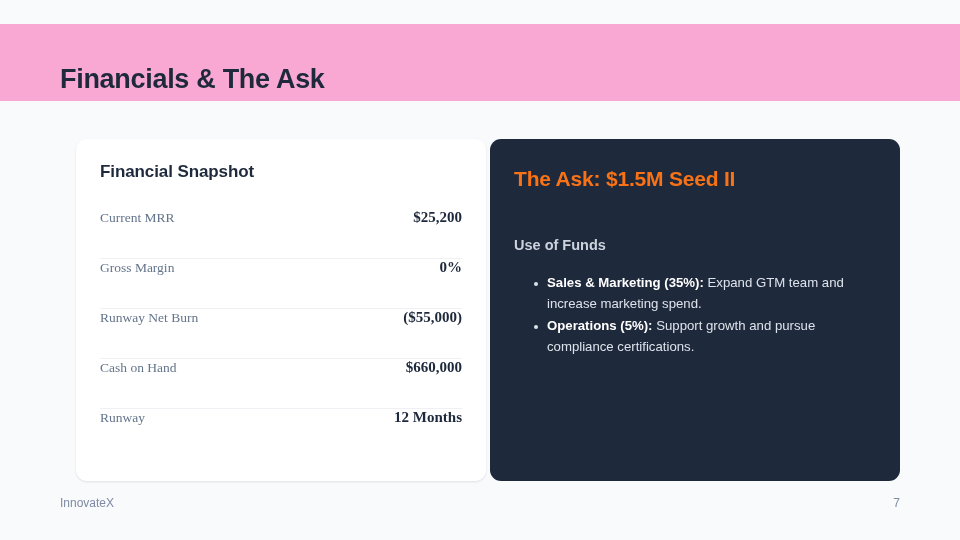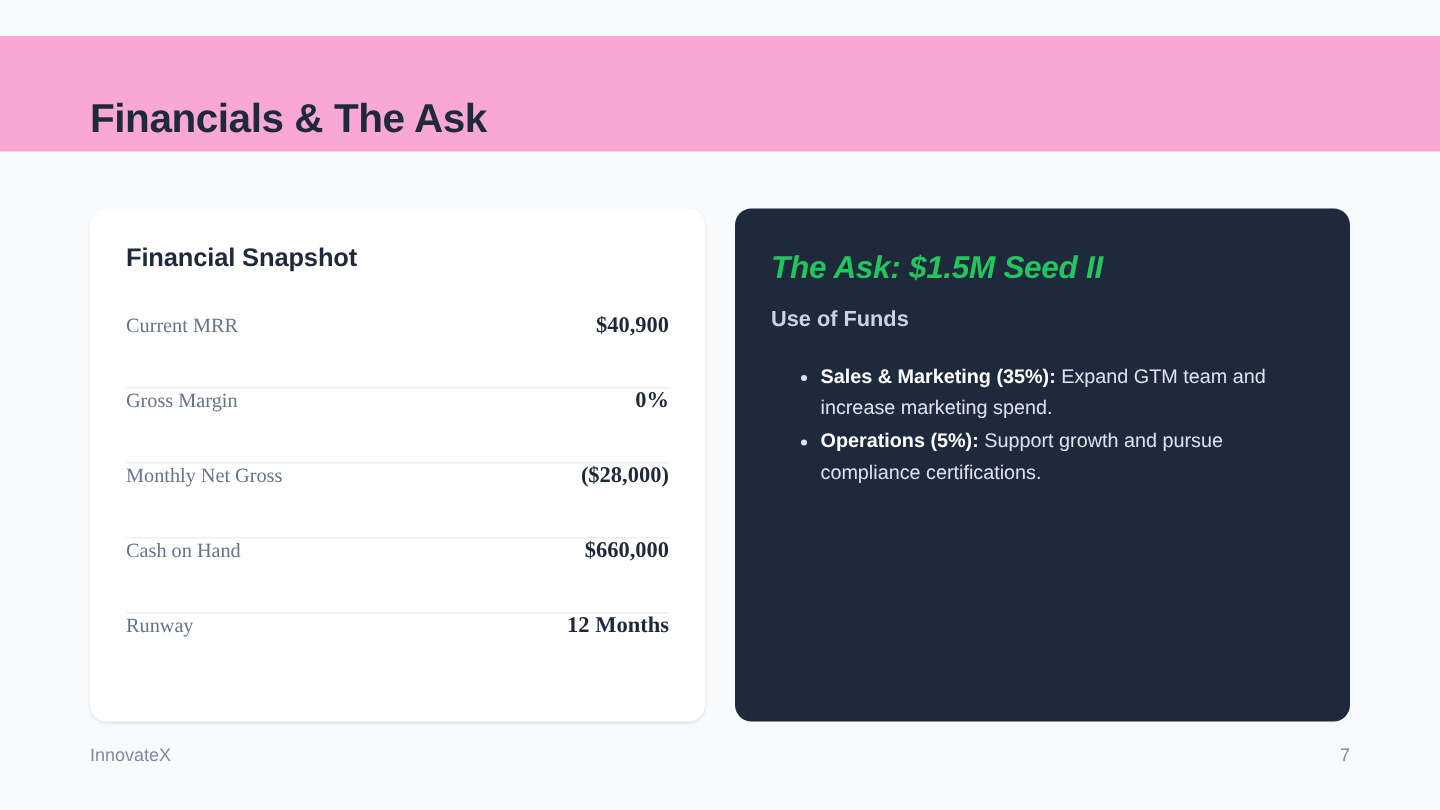--- a/index.html
+++ b/index.html
@@ -62,21 +62,21 @@
     left: 0;
     top: 101px;
     width: 960px;
     height: 439px;
     background: #f8fafc;
   }
 
   
   .card-left {
     position: absolute;
-    left: 60px;
+    left: 76px;
     top: 38px;            
     width: 410px;
     height: 342px;
     background: #ffffff;
     border-radius: 11px;
     box-shadow: 0 1px 3px rgba(15, 23, 42, 0.07), 0 1px 2px rgba(15, 23, 42, 0.04);
     box-sizing: border-box;
     padding: 22px 24px 20px 24px;
   }
 
@@ -128,28 +128,27 @@
   .metric-value {
     font-size: 15px;
     font-weight: bold;
     color: #1e293b;
     text-align: right;
     white-space: nowrap;
   }
 
   
   .ask-title {
-    margin: 0 0 12px 0;
+    margin: 0 0 44px 0;
     font-size: 21px;
     line-height: 27px;
     font-weight: bold;
     letter-spacing: -0.2px;
-    color: #22c55e;
-    white-space: nowrap;
-    font-style: italic;
+    color: #f97316;
+    white-space: nowrap;
   }
   .funds-heading {
     margin: 0 0 18px 0;
     font-size: 14.5px;
     line-height: 19px;
     font-weight: bold;
     color: #ccd3de;
   }
   .funds-list {
     margin: 0;
@@ -216,29 +215,29 @@
     </div>
   </div>
 
   <div class="body-area">
 
     <div class="card-left">
       <h2 class="card-heading">Financial Snapshot</h2>
       <ul class="metric-list">
         <li class="metric-row">
           <span class="metric-label">Current MRR</span>
-          <span class="metric-value">$40,900</span>
+          <span class="metric-value">$25,200</span>
         </li>
         <li class="metric-row">
           <span class="metric-label">Gross Margin</span>
           <span class="metric-value">0%</span>
         </li>
         <li class="metric-row">
-          <span class="metric-label">Monthly Net Gross</span>
-          <span class="metric-value">($28,000)</span>
+          <span class="metric-label">Runway Net Burn</span>
+          <span class="metric-value">($55,000)</span>
         </li>
         <li class="metric-row">
           <span class="metric-label">Cash on Hand</span>
           <span class="metric-value">$660,000</span>
         </li>
         <li class="metric-row">
           <span class="metric-label">Runway</span>
           <span class="metric-value">12 Months</span>
         </li>
       </ul>

